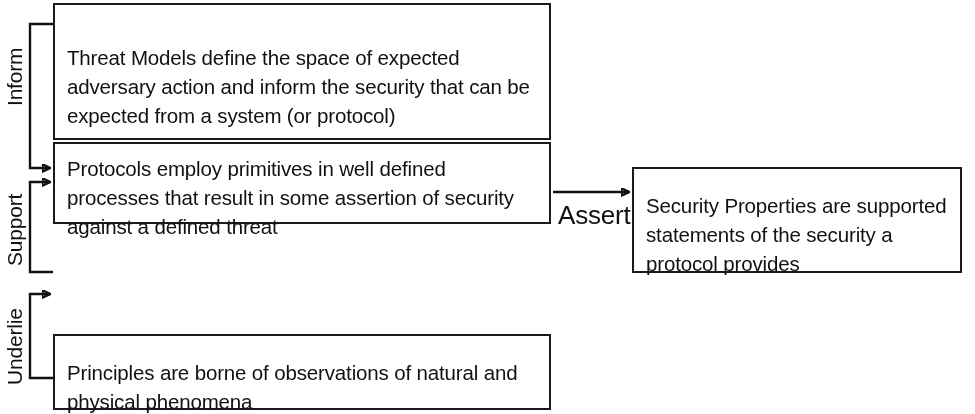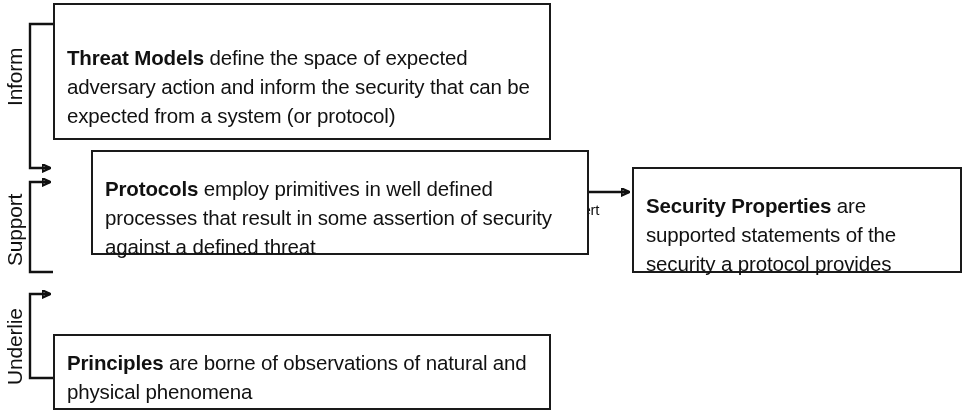--- a/index.html
+++ b/index.html
@@ -28,38 +28,38 @@
     padding: 2px 10px 2px 12px;
   }
   .box-text {
     font-size: 20.5px;
     line-height: 29px;
     letter-spacing: -0.15px;
     color: #111111;
     white-space: pre-line;
   }
   .box-text b {
-    font-weight: 700;
+    font-weight: 400;
   }
   .vlabel {
     position: absolute;
     writing-mode: vertical-rl;
     transform: rotate(180deg);
     font-size: 21px;
     line-height: 1;
     color: #111111;
     letter-spacing: -0.2px;
     display: flex;
     align-items: center;
     justify-content: center;
     white-space: nowrap;
   }
   .edge-label {
     position: absolute;
-    font-size: 15px;
+    font-size: 26px;
     line-height: 1;
     color: #111111;
     letter-spacing: -0.2px;
     white-space: nowrap;
   }
   svg.connectors {
     position: absolute;
     left: 0;
     top: 0;
     width: 975px;
@@ -99,28 +99,28 @@
   </svg>
 
   <div class="edge-label" style="left:558px; top:202px;">Assert</div>
 
   <div class="box" style="left:53px; top:3px; width:498px; height:137px;">
     <div class="box-text">
       <b>Threat Models</b><span> define the space of expected adversary action and inform the security that can be expected from a system (or protocol)</span>
     </div>
   </div>
 
-  <div class="box" style="left:53px; top:150px; width:498px; height:105px;margin-left:38px;">
+  <div class="box" style="left:53px; top:142px; width:498px; height:82px;">
     <div class="box-text">
       <b>Protocols</b><span> employ primitives in well defined processes that result in some assertion of security against a defined threat</span>
     </div>
   </div>
 
 
-  <div class="box" style="left:53px; top:334px; width:498px; height:76px;align-items:flex-end;">
+  <div class="box" style="left:53px; top:334px; width:498px; height:76px;">
     <div class="box-text">
       <b>Principles</b><span> are borne of observations of natural and physical phenomena</span>
     </div>
   </div>
 
   <div class="box" style="left:632px; top:140px; width:330px; height:106px;margin-top:27px;">
     <div class="box-text">
       <b>Security Properties</b><span> are supported statements of the security a protocol provides</span>
     </div>
   </div>

